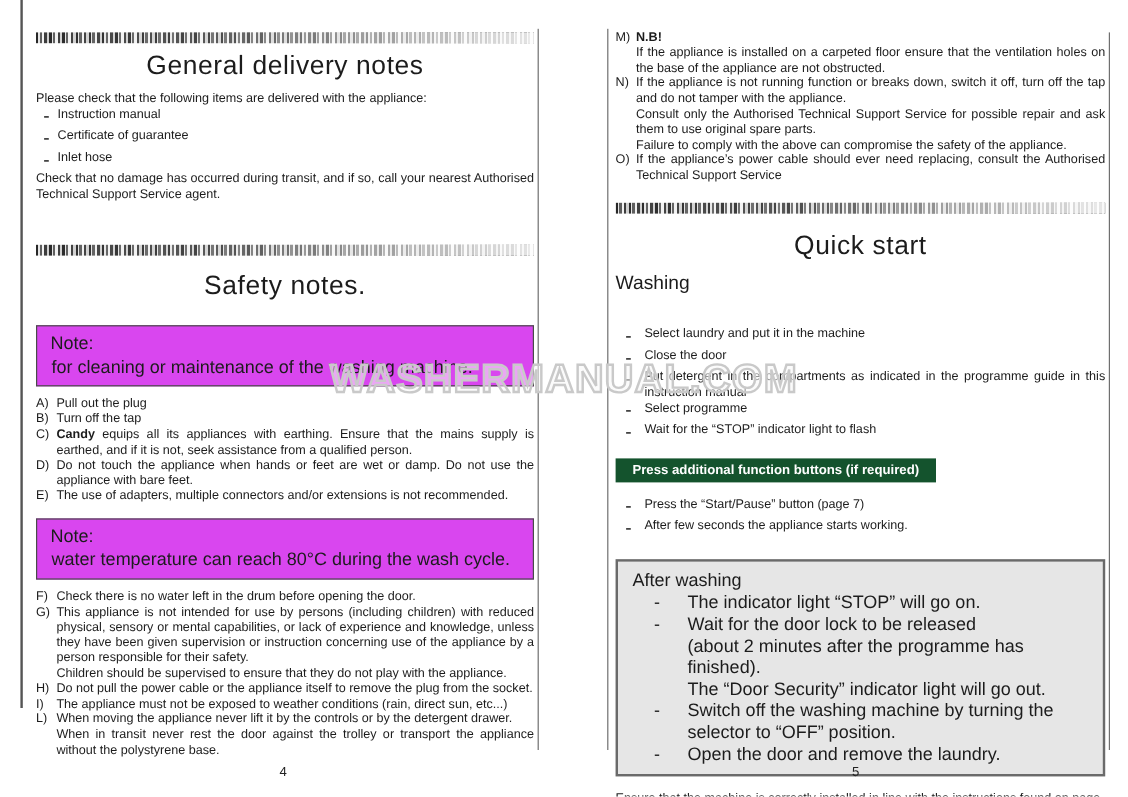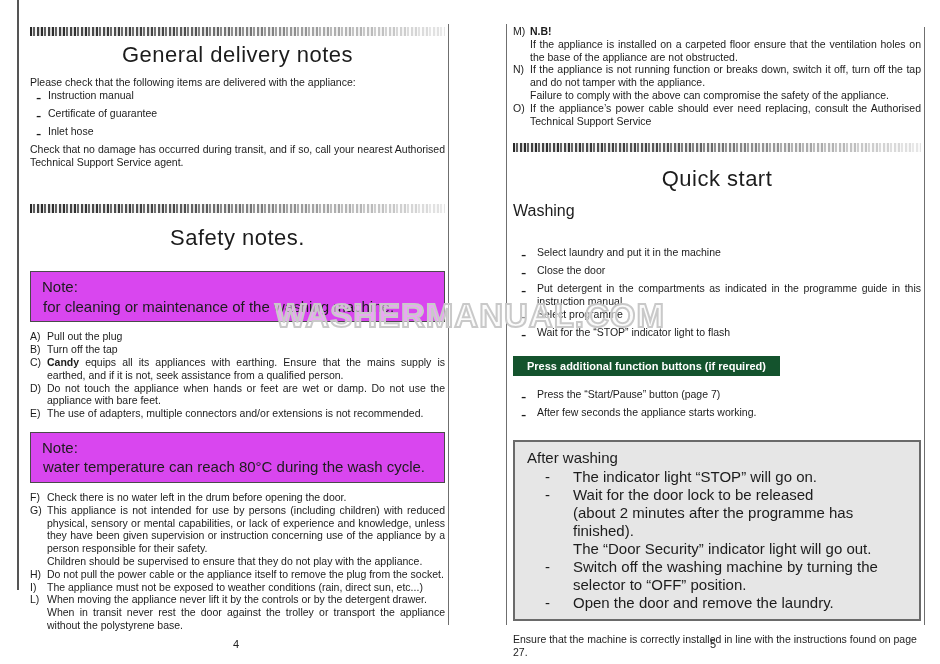--- a/index.html
+++ b/index.html
@@ -181,21 +181,21 @@
   <div class="col col-right">
     <div class="lettered lettered-mo">
 
         <div class="li">
           <span class="letter">M)</span>
           <div class="lt"><b>N.B!</b><span></span><div>If the appliance is installed on a carpeted floor ensure that the ventilation holes on the base of the appliance are not obstructed.</div><div></div></div>
         </div>
 
         <div class="li">
           <span class="letter">N)</span>
-          <div class="lt"><b></b><span>If the appliance is not running function or breaks down, switch it off, turn off the tap and do not tamper with the appliance.</span><div>Failure to comply with the above can compromise the safety of the appliance.</div></div>
+          <div class="lt"><b></b><span>If the appliance is not running function or breaks down, switch it off, turn off the tap and do not tamper with the appliance.</span><div>Consult only the Authorised Technical Support Service for possible repair and ask them to use original spare parts.</div><div>Failure to comply with the above can compromise the safety of the appliance.</div></div>
         </div>
 
         <div class="li">
           <span class="letter">O)</span>
           <div class="lt"><b></b><span>If the appliance’s power cable should ever need replacing, consult the Authorised Technical Support Service</span><div></div><div></div></div>
         </div>
       </div>
 
     <div class="strip strip-r"></div>
     <h1 class="qs">Quick start</h1>

